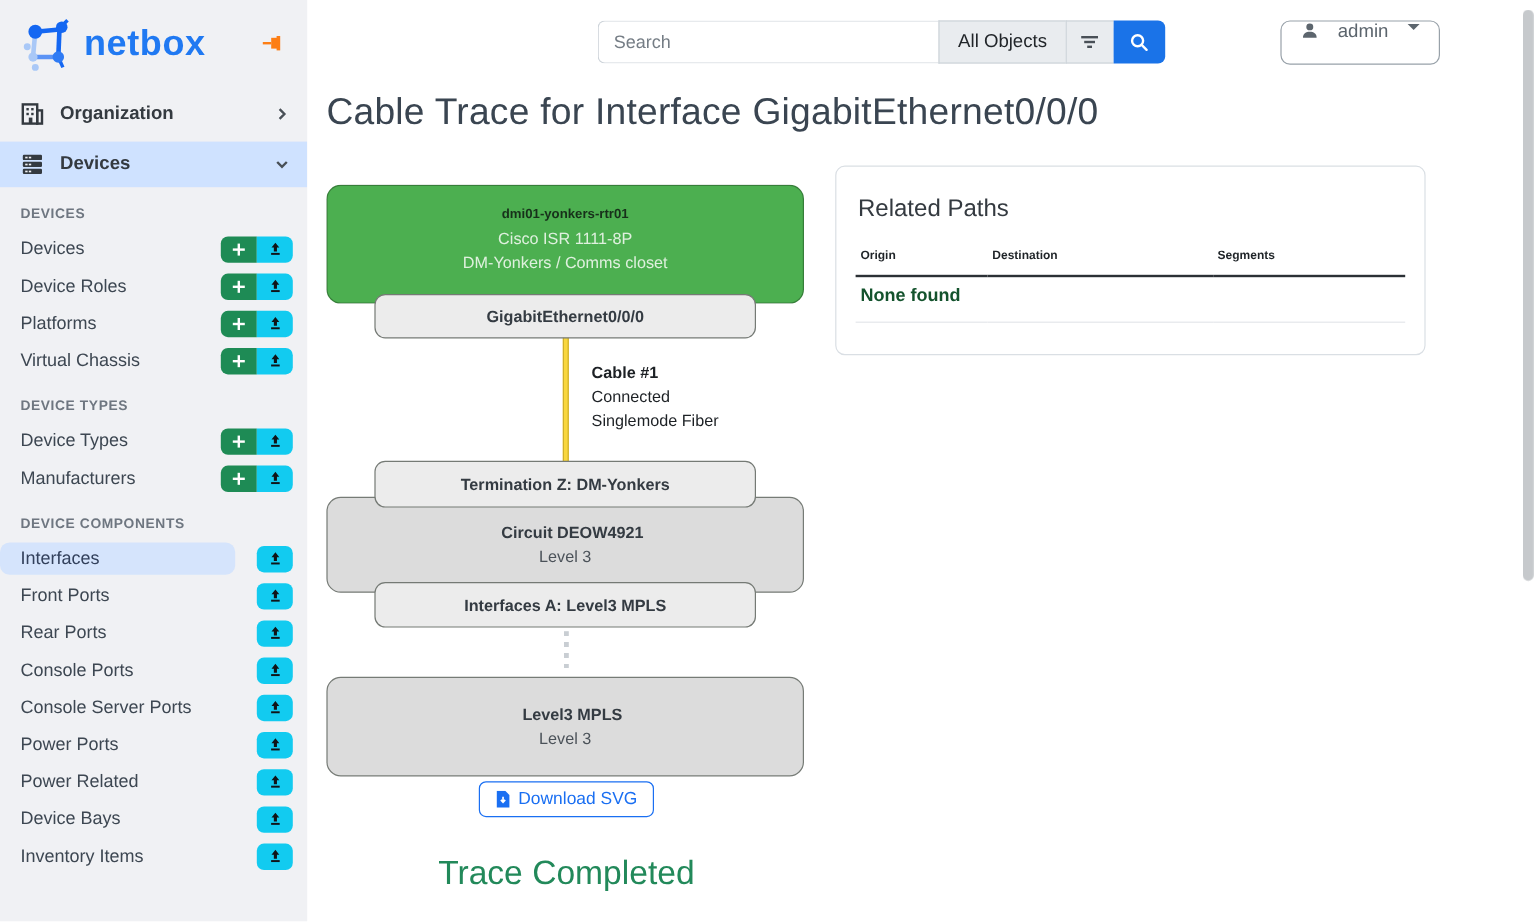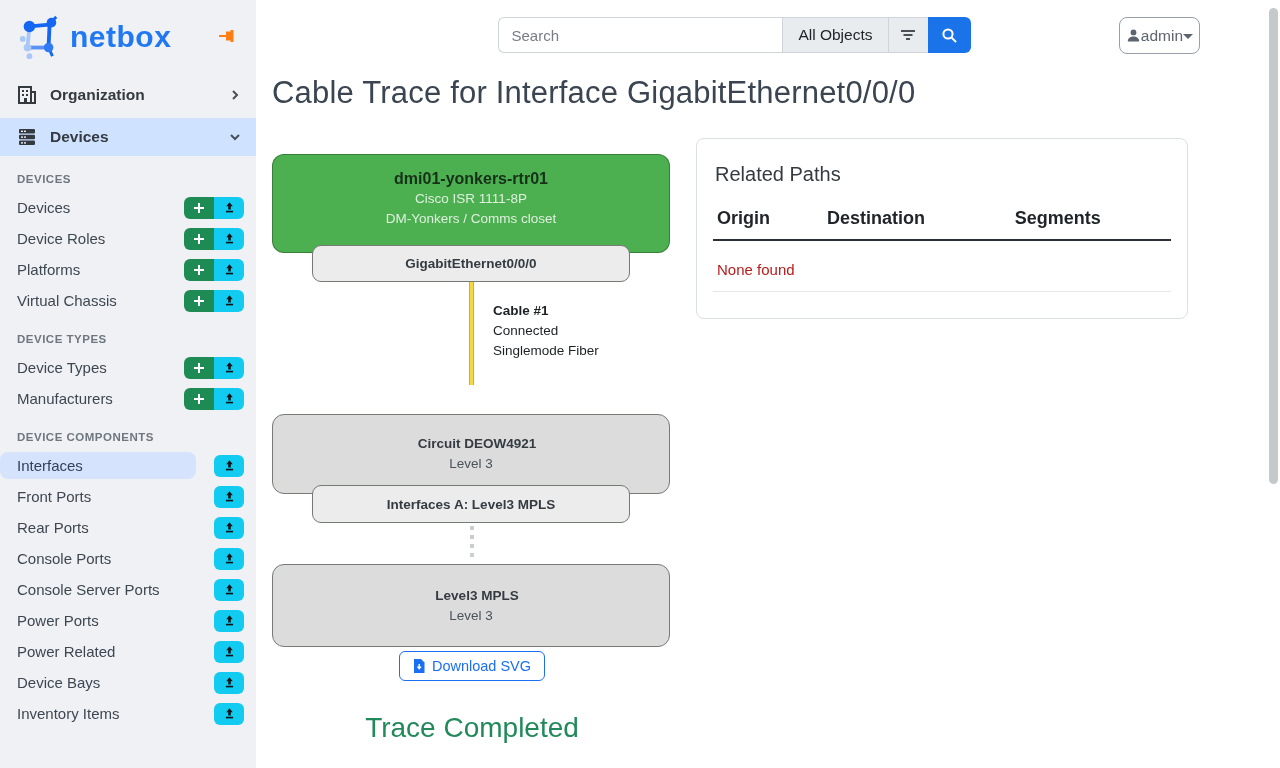--- a/index.html
+++ b/index.html
@@ -30,34 +30,34 @@
 
   
   .main { flex:1; position:relative; }
   .topbar { height:70px; display:flex; align-items:center; position:relative; }
   .search-group { display:flex; height:36px; width:473px; margin:0 auto;justify-content:space-between; }
   .search-input { flex:1; border:1px solid #ced4da; border-right:none; border-radius:6px 0 0 6px; padding:0 13px; font-size:15px; font-family:"Liberation Sans",sans-serif; color:#212529; outline:none; }
   .search-input::placeholder { color:#757d85; }
   .scope-select { background:#e9ecef; border:1px solid #ced4da; border-right:none; display:flex; align-items:center; padding:0 15px; font-size:15.5px; color:#212529; cursor:pointer; }
   .filter-btn { width:40px; background:#e9ecef; border:1px solid #ced4da; border-right:none; display:flex; align-items:center; justify-content:center; cursor:pointer; }
   .go-btn { width:43px; background:#1a73e8; border:none; border-radius:0 6px 6px 0; display:flex; align-items:center; justify-content:center; cursor:pointer; }
-  .user-btn { position:absolute; right:12px; top:17px; height:37px; display:flex; align-items:center; gap:0; background:#fff; border:1px solid #98a1a9; border-radius:8px; padding:0 6px; color:#5c656d; font-size:15.5px; cursor:pointer; }
+  .user-btn { position:absolute; right:12px; top:17px; height:37px; display:flex; gap:16px; background:#fff; border:1px solid #98a1a9; border-radius:8px; padding:0 16px; color:#5c656d; font-size:15.5px; cursor:pointer; }
   .caret-down { width:0; height:0; border-left:5px solid transparent; border-right:5px solid transparent; border-top:5px solid #5c656d; margin-top:2px; }
 
   
   .page { padding:0 16px; }
   .page-title { font-size:31px; font-weight:400; color:#3a4551; margin:5px 0 27px 0; letter-spacing:.2px; }
   .content-row { display:flex; align-items:flex-start; }
 
   
   .trace-col { width:400px; flex:0 0 400px; margin-top:16px; }
   .trace-canvas { position:relative; width:400px; height:493px; }
   .t-big { position:absolute; left:0; width:398px; border-radius:12px; display:flex; flex-direction:column; justify-content:center; text-align:center; z-index:1; }
   .node-device { top:0; height:99px; background:#4caf50; border:1px solid rgba(0,0,0,.28); padding-bottom:10px; }
-  .node-device .t-name { font-size:16px; font-weight:bold; color:#17301a; line-height:20px; }
+  .node-device .t-name { font-size:11px; font-weight:bold; color:#17301a; line-height:20px; }
   .node-device .t-sub { font-size:13.5px; color:#dff0de; line-height:20px; }
   .t-gray { background:#dcdcdc; border:1px solid #767b76; }
   .node-circuit { top:260px; height:80px; }
   .node-far { top:410px; height:83px; }
   .t-gray .t-name { font-size:13.5px; font-weight:bold; color:#343b42; line-height:20px;padding-left:12px; }
   .t-gray .t-sub { font-size:13.5px; color:#4b5259; line-height:20px; }
   .t-term { position:absolute; left:40px; width:318px; background:#ececec; border:1px solid #757a75; border-radius:9px; display:flex; align-items:center; justify-content:center; font-size:13.5px; font-weight:bold; color:#343b42; z-index:2; }
   .box-iface { top:91px; height:37px; }
   .box-termz { top:230px; height:39px; }
   .box-terma { top:331px; height:38px; }
@@ -66,23 +66,23 @@
   .cable-labels .c-name { font-weight:bold; }
   .dotted-line { position:absolute; left:198px; top:372px; width:4px; height:34px; background:repeating-linear-gradient(to bottom,#c9ced3 0 4px,transparent 4px 9px); z-index:0; }
   .download-wrap { margin-top:4px; text-align:center; }
   .dl-btn { display:inline-flex; align-items:center; gap:7px; border:1px solid #1a6ff2; background:#fff; color:#1a6ff2; border-radius:6px; height:30px; padding:0 13px; font-size:14.5px; font-family:"Liberation Sans",sans-serif; cursor:pointer; }
   .trace-status { margin-top:31px; text-align:center; font-size:28px; color:#22895a; }
 
   
   .related-card { flex:1; margin-left:24px; margin-right:8px; background:#fff; border:1px solid #dadfe4; border-radius:8px; padding:16px 16px 26px 16px; }
   .card-title { font-size:20px; font-weight:400; color:#343a40; margin:8px 0 22px 2px; }
   .rp-table { width:100%; border-collapse:collapse; }
-  .rp-table th { text-align:left; font-size:18px; font-weight:bold; color:#1f2428; padding:0 4px 10px 4px; border-bottom:2px solid #2b3035; }
+  .rp-table th { text-align:left; font-size:10px; font-weight:bold; color:#1f2428; padding:0 4px 10px 4px; border-bottom:2px solid #2b3035; }
   .rp-table th.c0{width:24%;} .rp-table th.c1{width:41%;} .rp-table th.c2{width:35%;}
-  .rp-table td { font-size:15px; color:#b91c1c; padding:20px 4px 13px 4px; border-bottom:1px solid #e4e7ea; }
+  .rp-table td { font-size:15px; color:#14532d; padding:7px 4px 13px 4px; border-bottom:1px solid #e4e7ea;font-weight:bold; }
 
   
   .scroll-thumb { position:fixed; right:2px; top:8px; width:9px; height:476px; background:#c6c9cc; border-radius:5px; }
 </style>
 </head>
 <body>
 
 <div class="app">
 
   <aside class="sidebar">
@@ -384,20 +384,21 @@
 
             <div class="t-term box-iface">GigabitEthernet0/0/0</div>
 
             <div class="cable-line"></div>
             <div class="cable-labels">
               <div class="c-name">Cable #1</div>
               <div>Connected</div>
               <div>Singlemode Fiber</div>
             </div>
 
+            <div class="t-term box-termz">Termination Z: DM-Yonkers</div>
 
             <div class="t-big t-gray node-circuit">
               <div class="t-name">Circuit DEOW4921</div>
               <div class="t-sub">Level 3</div>
             </div>
 
             <div class="t-term box-terma">Interfaces A: Level3 MPLS</div>
 
             <div class="dotted-line"></div>
 

